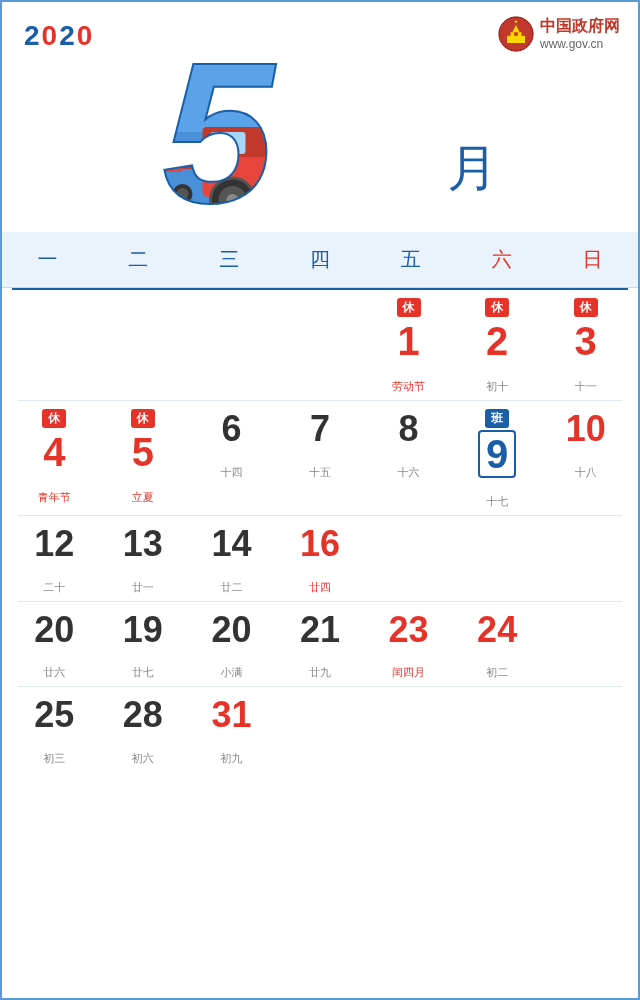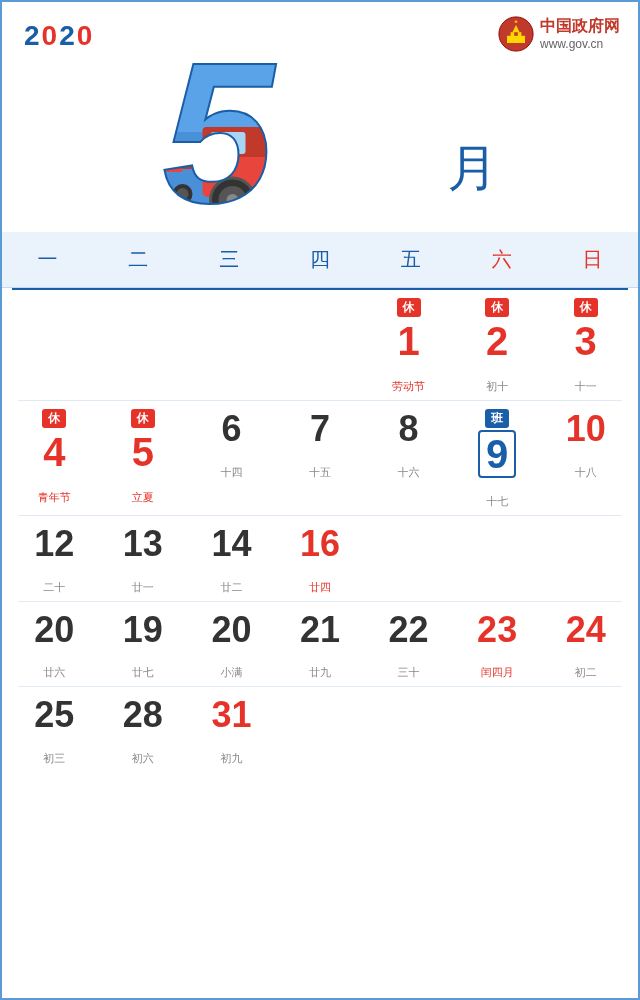--- a/index.html
+++ b/index.html
@@ -388,24 +388,20 @@
     </div>
     <div class="cal-cell">
       <span class="day-num">20</span>
       <span class="lunar">小满</span>
     </div>
     <div class="cal-cell">
       <span class="day-num">21</span>
       <span class="lunar">廿九</span>
     </div>
     <div class="cal-cell">
-      <span class="day-num">22</span>
-      <span class="lunar">三十</span>
-    </div>
-    <div class="cal-cell">
       <span class="day-num red">23</span>
       <span class="lunar red">闰四月</span>
     </div>
     <div class="cal-cell">
       <span class="day-num red">24</span>
       <span class="lunar">初二</span>
     </div>
   </div>
   <div class="week-sep"></div>
 

